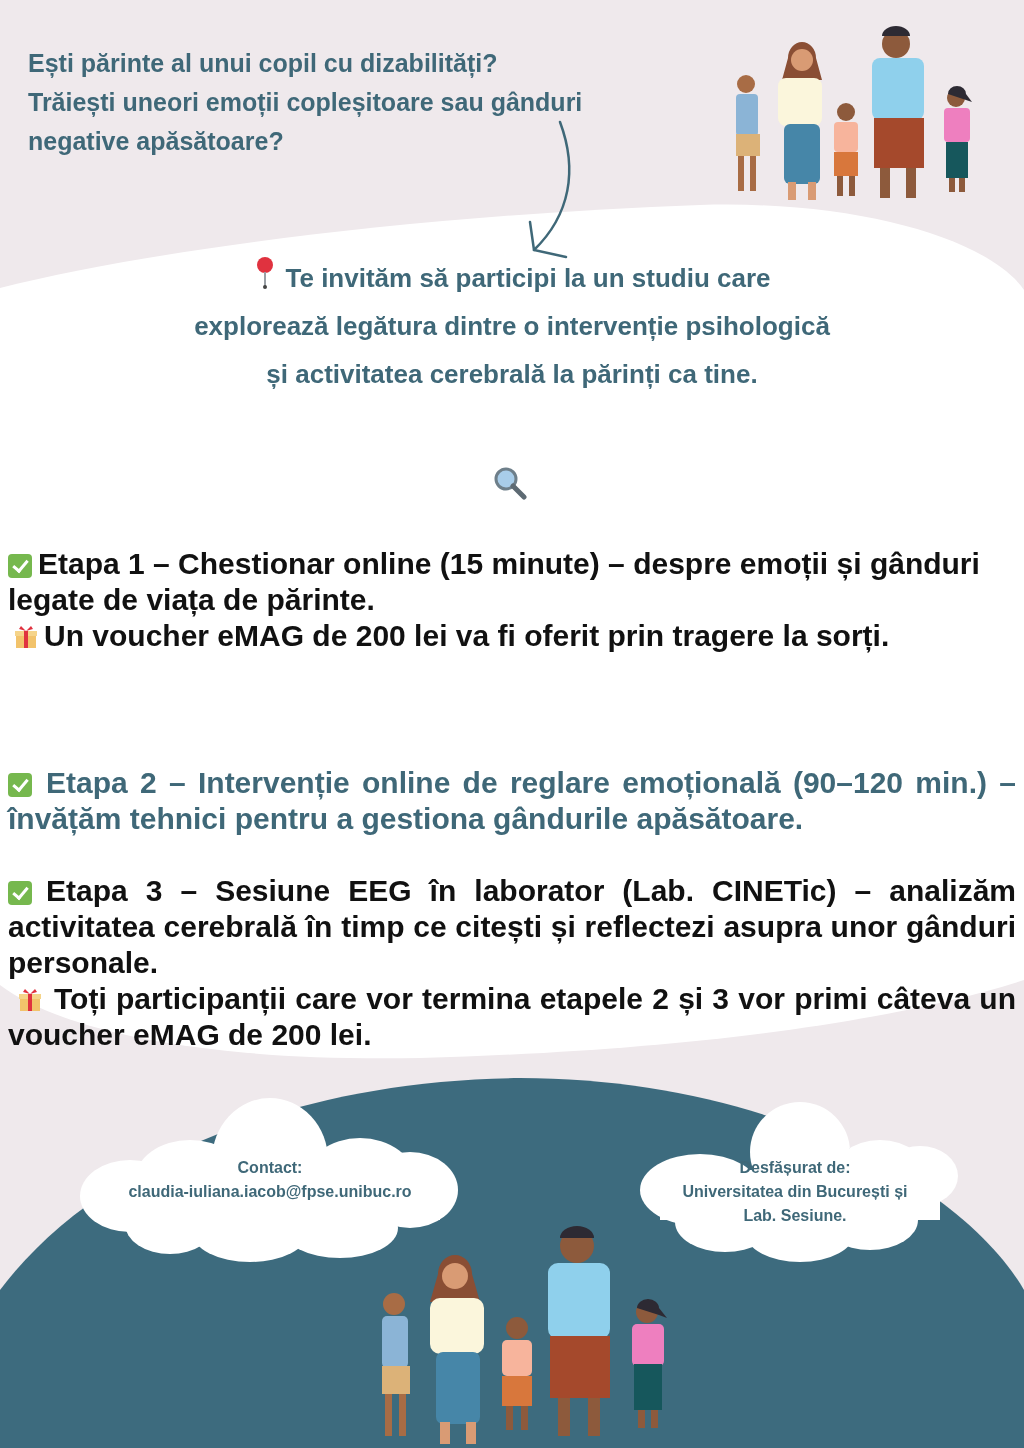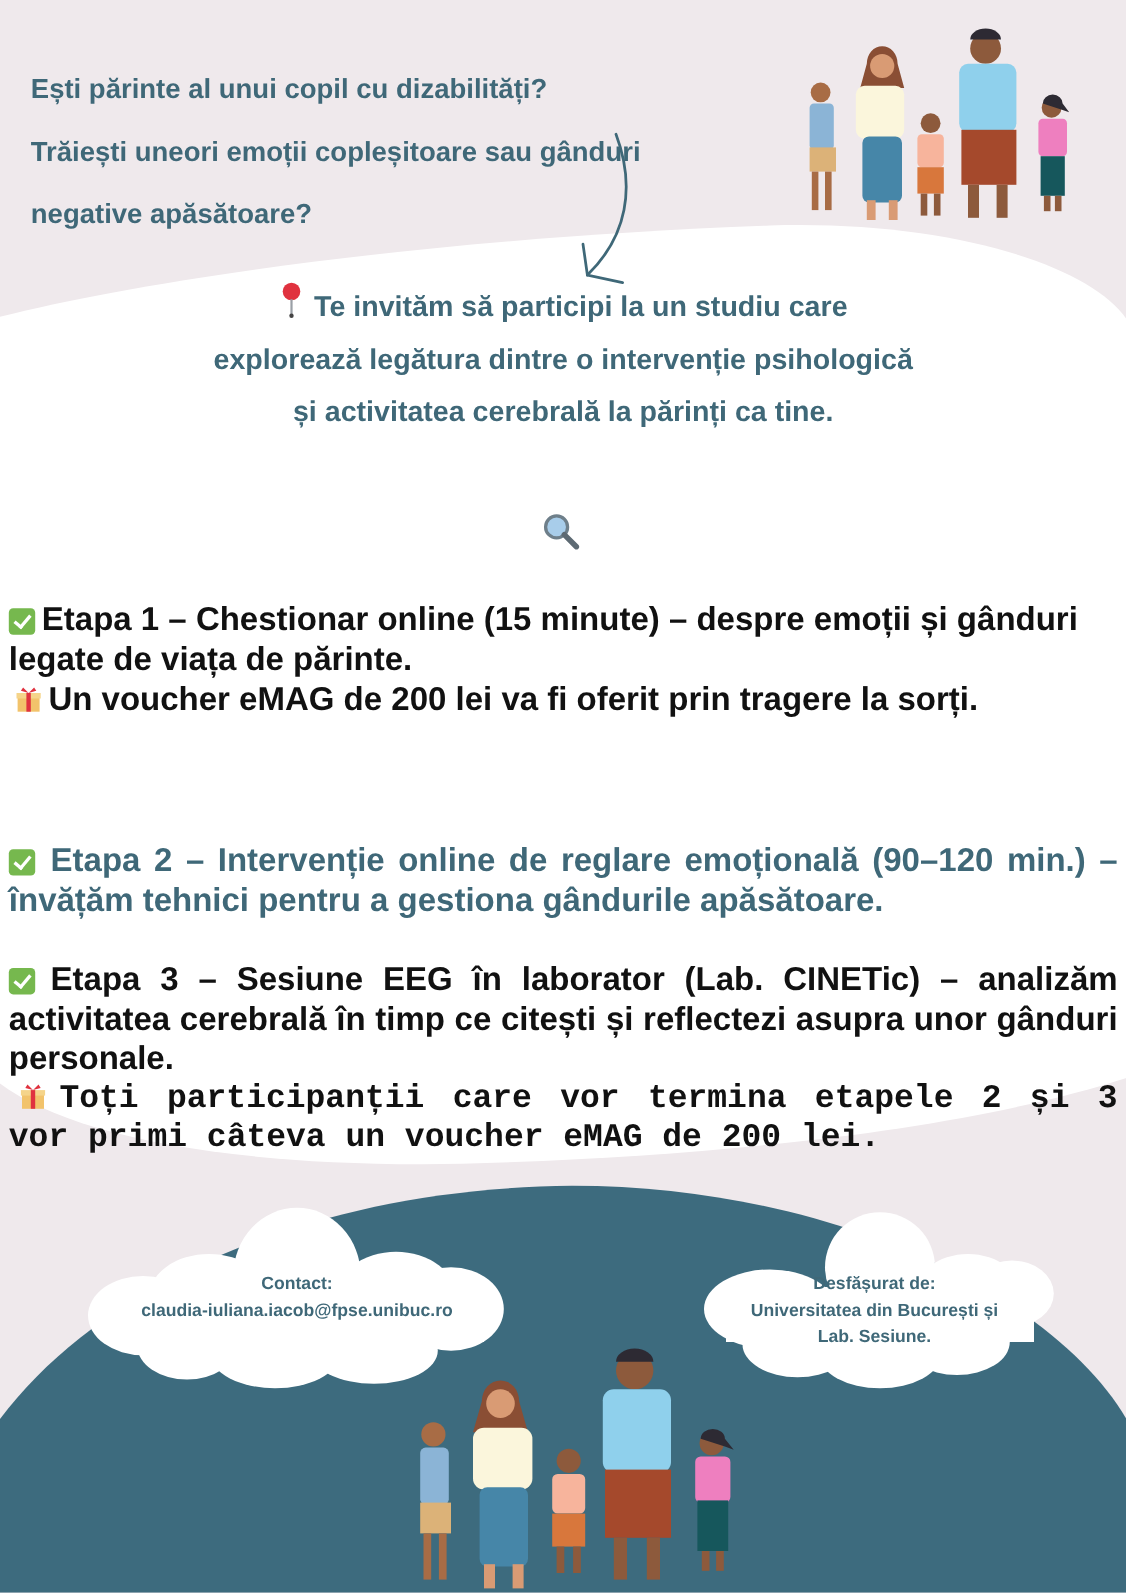--- a/index.html
+++ b/index.html
@@ -8,21 +8,21 @@
     background:#efe9ec;
     font-family:"Liberation Sans", sans-serif;
   }
   .bg-svg { position:absolute; left:0; top:0; width:1024px; height:1448px; z-index:0; }
   .layer { position:absolute; z-index:2; }
 
   .intro-q {
     left:28px; top:44px; width:680px;
     color:#3f6878; font-weight:bold; font-size:25px; line-height:39px;
   }
-  .intro-q div { white-space:nowrap;margin-top:18px; }
+  .intro-q div { white-space:nowrap; }
 
   .family-top { left:728px; top:14px; width:260px; height:190px; }
   .family-bottom { left:372px; top:1218px; width:310px; height:230px; }
 
   .invite {
     left:60px; top:254px; width:904px; text-align:center;
     color:#3f6878; font-weight:bold; font-size:26px; line-height:48px;
   }
   .pin { display:inline-block; width:22px; height:34px; vertical-align:-3px; margin-right:10px; }
 
@@ -171,21 +171,21 @@
 </div>
 
 <div class="layer etapa justify teal" style="top:721px;">
   <span class="check" style="margin-right:14px;"></span><span>Etapa 2 – Intervenție online de reglare emoțională (90–120 min.) – învățăm tehnici pentru a gestiona gândurile apăsătoare.</span>
 </div>
 
 <div class="layer etapa justify" style="top:829px;">
   <span class="check" style="margin-right:14px;"></span><span>Etapa 3 – Sesiune EEG în laborator (Lab. CINETic) – analizăm activitatea cerebrală în timp ce citești și reflectezi asupra unor gânduri personale.</span>
 </div>
 
-<div class="layer etapa justify" style="top:937px;font-family:Liberation Mono, monospace;">
+<div class="layer etapa justify" style="top:937px;">
   <svg class="gift" viewBox="0 0 24 24" style="margin-left:10px; margin-right:12px;">
     <rect x="2" y="9" width="20" height="14" fill="#f2c36b"></rect>
     <rect x="1" y="6" width="22" height="5" fill="#f5d48a"></rect>
     <rect x="10" y="6" width="4" height="17" fill="#e0323f"></rect>
     <path d="M12,6 L7,1 L5,4 Z M12,6 L17,1 L19,4 Z" fill="#e0323f"></path>
   </svg><span>Toți participanții care vor termina etapele 2 și 3 vor primi câteva un voucher eMAG de 200 lei.</span>
 </div>
 
 <div class="layer cloud-text" style="left:100px; top:1156px; width:340px;">
   <div>Contact:</div>

